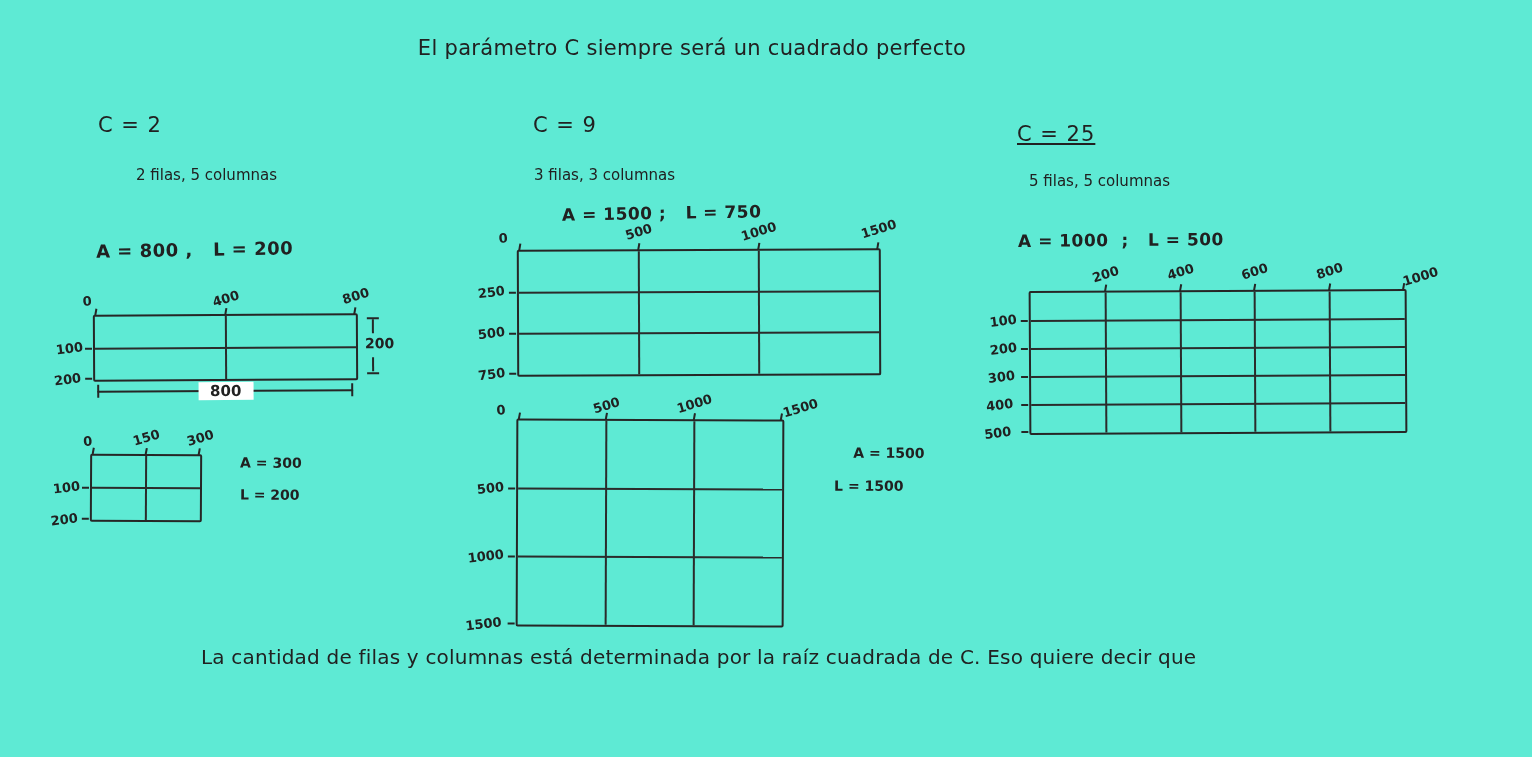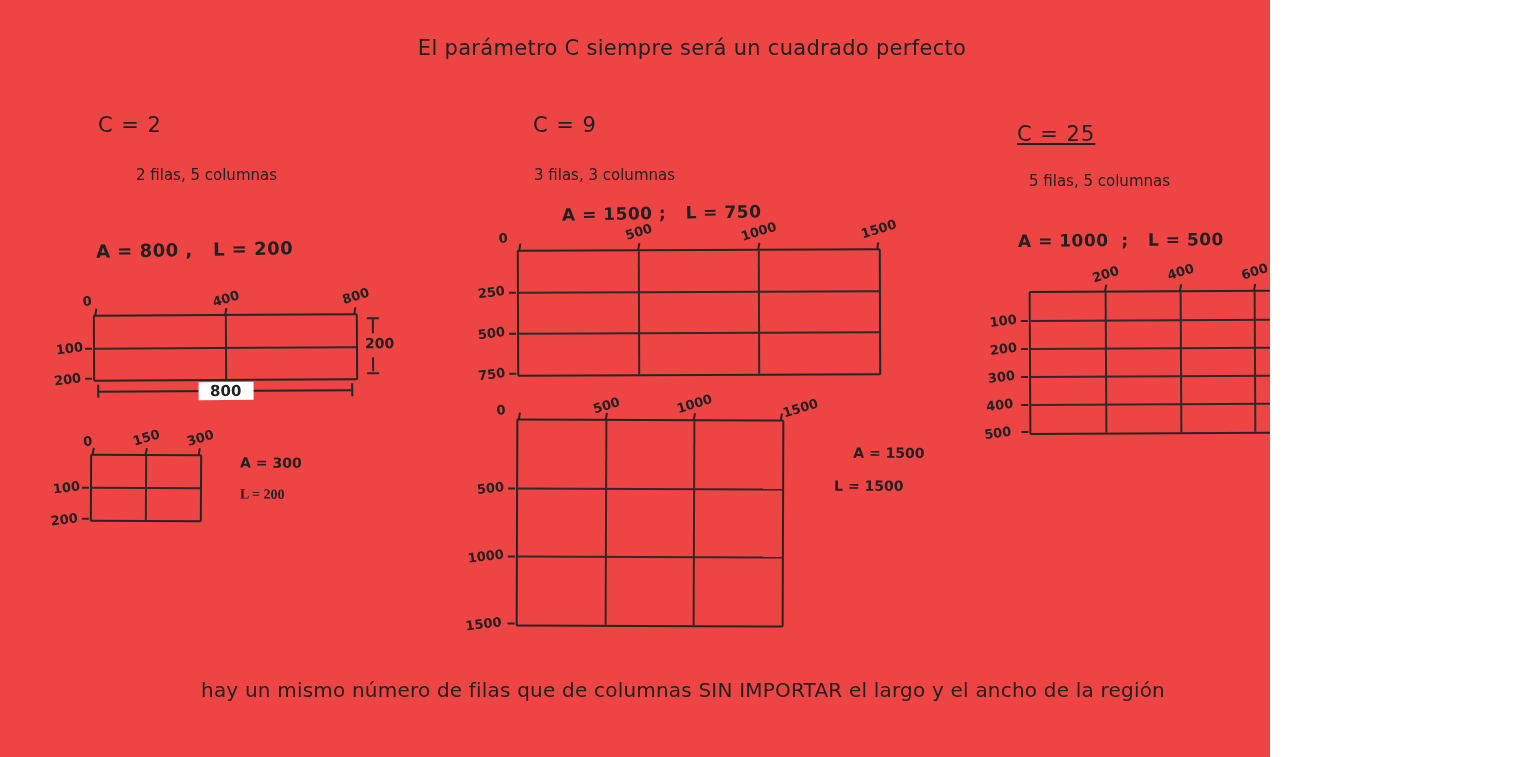--- a/index.html
+++ b/index.html
@@ -1,19 +1,19 @@
 <!DOCTYPE html>
 <html><head>
 <meta charset="utf-8">
 <style>
   html,body{margin:0;padding:0;background:#ffffff;}
   .sheet{
     position:relative;
-    width:1270px;height:757px;
-    background:#ef4444;
+    width:1532px;height:757px;
+    background:#5eead4;
     font-family:"DejaVu Sans","Liberation Sans",sans-serif;
     color:#212121;
     overflow:hidden;
   }
   .txt{position:absolute;white-space:pre;color:#212121;}
   .title{font-size:21px;letter-spacing:.3px;text-align:center;}
   .clabel{font-size:21px;letter-spacing:1px;}
   .dims{font-size:15px;}
   .params{font-size:18px;font-weight:bold;letter-spacing:.5px;}
   .anno{position:absolute;font-size:14px;font-weight:bold;white-space:pre;}
@@ -79,21 +79,21 @@
     <div class="tt" style="left:50%;"></div>
     <div class="tt" style="left:calc(100% - 1px);"></div>
     <div class="tl" style="top:50%;"></div>
     <div class="tl" style="top:calc(100% - 1px);"></div>
     <span class="xt0" style="left:-9px;top:-22px;">0</span>
     <span class="xt" style="left:50%;top:-26px;">150</span>
     <span class="xt" style="left:100%;top:-26px;">300</span>
     <span class="yt" style="left:-42px;width:30px;top:50%;">100</span>
     <span class="yt" style="left:-44px;width:30px;top:100%;">200</span>
     <span class="anno" style="left:148px;top:-2px;">A = 300</span>
-    <span class="anno" style="left:148px;top:30px;font-family:Liberation Serif, serif;">L = 200</span>
+    <span class="anno" style="left:148px;top:30px;">L = 200</span>
   </div>
 
   <div class="txt clabel" style="left:533px;top:113px;text-align:center;">C = 9</div>
   <div class="txt dims" style="left:534px;top:166px;">3 filas, 3 columnas</div>
   <div class="txt params" style="left:562px;top:203px;transform:rotate(-1deg);font-size:17px;">A = 1500 ;   L = 750</div>
 
   <div class="grid" style="left:517px;top:249px;width:360px;height:123px;transform:rotate(-0.2deg);">
     <div class="v" style="left:33.333%;"></div>
     <div class="v" style="left:66.666%;"></div>
     <div class="h" style="top:33.333%;"></div>
@@ -165,15 +165,15 @@
     <span class="xt" style="left:60%;top:-28px;">600</span>
     <span class="xt" style="left:80%;top:-28px;">800</span>
     <span class="xt" style="left:calc(100% + 16px);top:-22px;">1000</span>
     <span class="yt" style="left:-46px;width:32px;top:20%;">100</span>
     <span class="yt" style="left:-46px;width:32px;top:40%;">200</span>
     <span class="yt" style="left:-48px;width:32px;top:60%;">300</span>
     <span class="yt" style="left:-50px;width:32px;top:80%;">400</span>
     <span class="yt" style="left:-52px;width:32px;top:100%;">500</span>
   </div>
 
-  <div class="txt footer" style="left:201px;top:678px;">hay un mismo número de filas que de columnas SIN IMPORTAR el largo y el ancho de la región</div>
+  <div class="txt footer" style="left:201px;top:645px;">La cantidad de filas y columnas está determinada por la raíz cuadrada de C. Eso quiere decir que</div>
 
 </div>
 
 </body></html>

